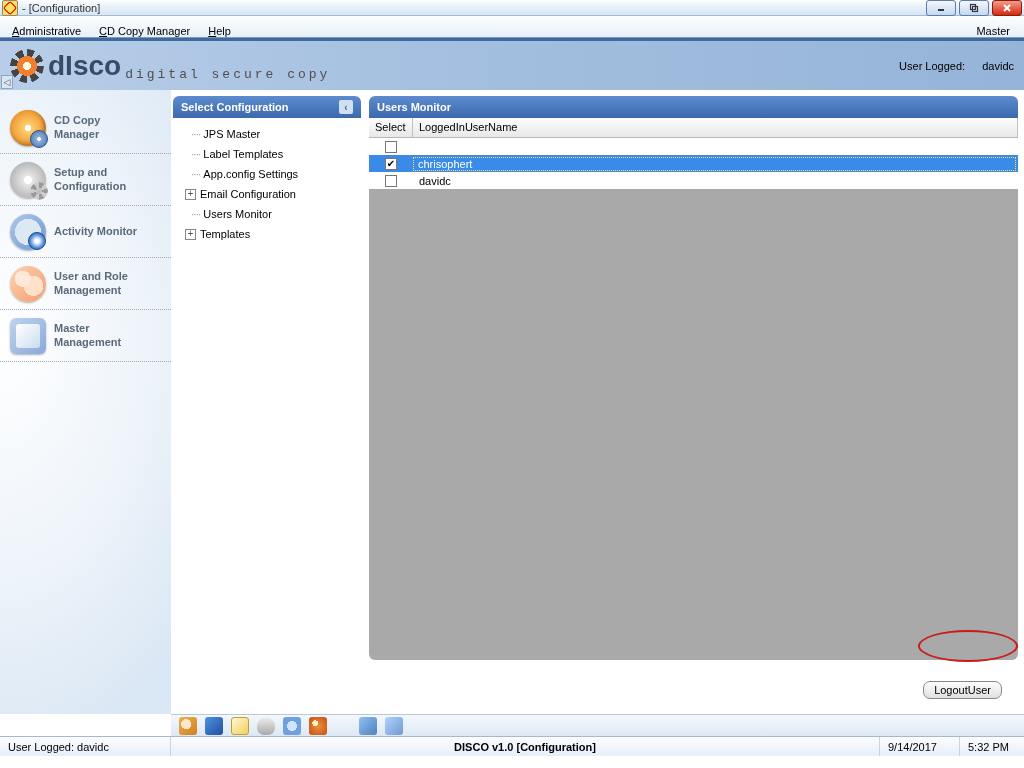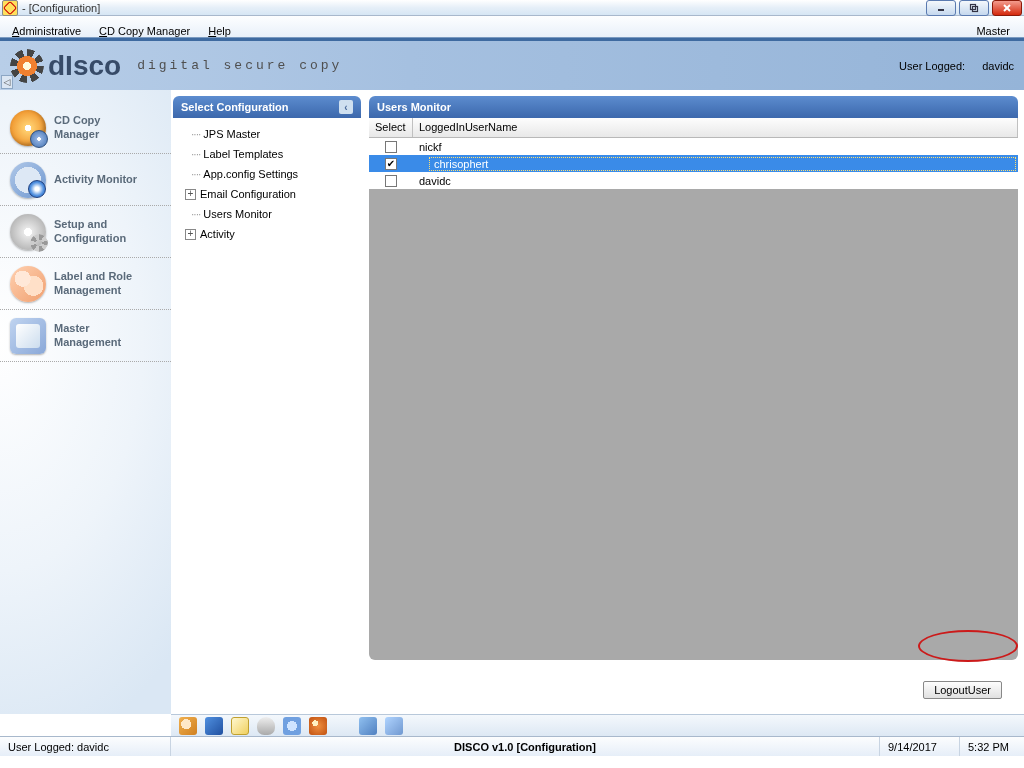--- a/index.html
+++ b/index.html
@@ -12,21 +12,21 @@
 .win-btn { width: 30px; height: 16px; border: 1px solid #5a7ab0; border-radius: 3px; background: linear-gradient(to bottom, #f4f8fc, #c5d8ee); display: flex; align-items: center; justify-content: center; }
 .win-btn.close { background: linear-gradient(to bottom, #f49c8e, #d4290d); border-color: #8b1a0a; color: #fff; }
 .win-btn svg { width: 10px; height: 10px; }
 .menu-bar { height: 22px; background: linear-gradient(to bottom, #fdfeff, #e8f0f9); border-bottom: 1px solid #7a9ac0; display: flex; align-items: flex-end; padding: 0 12px; font-size: 11px; }
 .menu-item { margin-right: 18px; cursor: default; }
 .menu-item u { text-decoration: underline; }
 .menu-logout { margin-left: auto; margin-right: 2px; }
 .brand-bar { height: 52px; background: linear-gradient(to right, #b8cee8 0%, #a5c0e0 40%, #95b4d8 100%); border-top: 3px solid #3e6aa0; display: flex; align-items: center; padding: 0 10px; position: relative; }
 .brand-back { position: absolute; left: 1px; bottom: 1px; width: 12px; height: 14px; background: #dbe6f3; border: 1px solid #8ca6c4; display: flex; align-items: center; justify-content: center; font-size: 9px; color: #555; }
 .logo-gear { width: 34px; height: 34px; margin-right: 4px; display: inline-block; background: radial-gradient(circle at 50% 50%, #fffbe0 0 4px, #f08030 4px 10px, transparent 10px), conic-gradient(#444 0 8%, transparent 8% 12.5%, #444 12.5% 20.5%, transparent 20.5% 25%, #444 25% 33%, transparent 33% 37.5%, #444 37.5% 45.5%, transparent 45.5% 50%, #444 50% 58%, transparent 58% 62.5%, #444 62.5% 70.5%, transparent 70.5% 75%, #444 75% 83%, transparent 83% 87.5%, #444 87.5% 95.5%, transparent 95.5% 100%); border-radius: 50%; mask: radial-gradient(circle, #000 0 17px, transparent 17px); -webkit-mask: radial-gradient(circle, #000 0 17px, transparent 17px); }
-.brand-text { display: flex; align-items: center; gap: 16px; }
+.brand-text { display: flex; align-items: flex-end; gap: 4px; }
 .brand-main { font-size: 28px; font-weight: bold; color: #374b68; letter-spacing: 0px; font-family: Arial, sans-serif; }
 .brand-sub { font-size: 13px; color: #4f4f4f; letter-spacing: 3px; font-family: 'Courier New', monospace; }
 .brand-user { margin-left: auto; font-size: 11px; color: #000; }
 .brand-user span:last-child { margin-left: 14px; }
 .main-area { display: flex; height: 624px; background: #fff; }
 .left-nav { width: 171px; background: radial-gradient(ellipse 260px 420px at 0% 40%, #fff 0%, #eef4fa 55%, #dae7f4 100%); padding-top: 12px; }
 .nav-item { display: flex; align-items: center; padding: 6px 25px 6px 10px; height: 52px; border-bottom: 1px dotted #aaa; cursor: default; }
 .nav-icon { width: 36px; height: 36px; margin-right: 8px; border-radius: 50%; flex-shrink: 0; display: flex; align-items: center; justify-content: center; }
 .nav-label { font-size: 11px; font-weight: bold; color: #5a6a7a; line-height: 1.25; }
 .ico-cd { background: radial-gradient(circle, #fff 0 3px, #ffd070 3px, #f09830 70%, #d07810 100%); box-shadow: inset -2px -2px 4px rgba(0,0,0,0.3), 0 1px 2px rgba(0,0,0,0.3); position: relative; }
@@ -54,24 +54,24 @@
 .grid-head .col { border-right: 1px solid #c0c0c0; padding: 3px 6px; font-size: 11px; }
 .col.sel { width: 44px; }
 .col.name { flex: 1; }
 .grid-body { flex: 1; background: #a9a9a9; }
 .grid-row { display: flex; height: 17px; background: #fff; align-items: center; }
 .grid-row:nth-child(even) { background: #f4f4f4; }
 .grid-row .cell { padding: 0 6px; }
 .grid-row .cell.sel { width: 44px; display: flex; justify-content: center; }
 .grid-row .cell.name { flex: 1; }
 .grid-row.selected { background: #3a8be8; color: #fff; }
-.grid-row.selected .cell.name { border: 1px dotted #ffe070; margin: 0 2px 0 16px; padding: 0 4px; }
+.grid-row.selected .cell.name { border: 1px dotted #ffe070; margin: 0 2px 0 0; padding: 0 4px; }
 .cbox { width: 12px; height: 12px; border: 1px solid #777; background: #fff; display: inline-flex; align-items: center; justify-content: center; font-size: 10px; color: #000;}
 .bottom-panel { margin: 8px 6px 2px 2px; height: 44px; background: #fff; border-radius: 6px; display: flex; align-items: center; justify-content: flex-end; padding: 0 16px; }
-.logout-btn { padding: 2px 10px; font-size: 11px; border: 1px solid #888; background: linear-gradient(to bottom, #fdfdfd, #e0e0e0); border-radius: 2px; }
+.logout-btn { padding: 2px 10px; font-size: 11px; border: 1px solid #888; background: linear-gradient(to bottom, #fdfdfd, #e0e0e0); border-radius: 7px; }
 .red-circle { position: absolute; right: 6px; bottom: 52px; width: 100px; height: 32px; border: 2px solid #cc1a1a; border-radius: 50%; pointer-events: none; }
 .content-wrap { position: relative; flex: 1; display: flex; flex-direction: column; }
 .toolbar { height: 22px; border-top: 1px solid #b8c8da; background: linear-gradient(to bottom, #f4f8fc, #dde8f4); display: flex; align-items: center; padding: 0 8px; gap: 8px; margin-left:171px;}
 .tb-icon { width: 18px; height: 18px; border-radius: 3px; display:inline-block;}
 .tb1{background:radial-gradient(circle at 40% 40%,#ffe8c8 0 5px,transparent 5px),linear-gradient(135deg,#f0b050,#d08020);}
 .tb2{background:linear-gradient(135deg,#5090e0,#2050a0);}
 .tb3{background:linear-gradient(135deg,#fff8d0,#f0d060);border:1px solid #c0a030;}
 .tb4{background:linear-gradient(to bottom,#eee,#aaa);border-radius:50% 50% 40% 40%;}
 .tb5{background:radial-gradient(circle,#cfe4ff 0 5px,#70a0e0 5px);}
 .tb6{background:radial-gradient(circle at 35% 35%,#fff0c0 0 3px,transparent 3px),radial-gradient(circle,#f09040,#c05010);}
@@ -133,31 +133,31 @@
 </div>
 
 <div class="main-area">
   <div class="left-nav">
     <div class="nav-item">
         <div class="nav-icon ico-cd"></div>
         <div class="nav-label" style="white-space:pre-line">CD Copy
 Manager</div>
       </div>
     <div class="nav-item">
-        <div class="nav-icon ico-activity"></div>
-        <div class="nav-label">Activity Monitor</div>
-      </div>
-    <div class="nav-item">
         <div class="nav-icon ico-setup"></div>
         <div class="nav-label" style="white-space:pre-line">Setup and
 Configuration</div>
       </div>
     <div class="nav-item">
+        <div class="nav-icon ico-activity"></div>
+        <div class="nav-label">Activity Monitor</div>
+      </div>
+    <div class="nav-item">
         <div class="nav-icon ico-users"></div>
-        <div class="nav-label" style="white-space:pre-line">Label and Role
+        <div class="nav-label" style="white-space:pre-line">User and Role
 Management</div>
       </div>
     <div class="nav-item">
         <div class="nav-icon ico-master"></div>
         <div class="nav-label" style="white-space:pre-line">Master
 Management</div>
       </div>
   </div>
 
   <div class="content-wrap">
@@ -183,39 +183,38 @@
             <div class="tree-item">
               <span class="expander">+</span>
               <span>Email Configuration</span>
             </div>
             <div class="tree-item" style="padding-left: 14px;">
               <span class="dots">····</span>
               <span>Users Monitor</span>
             </div>
             <div class="tree-item">
               <span class="expander">+</span>
-              <span>Activity</span>
+              <span>Templates</span>
             </div>
           </div>
       </div>
 
       <div class="panel monitor">
         <div class="panel-header">
           <span>Users Monitor</span>
         </div>
         <div class="grid-head">
           <div class="col sel">Select</div>
           <div class="col name">LoggedInUserName</div>
         </div>
         <div class="grid-body" id="grid-body">
             <div class="grid-row">
               <div class="cell sel">
                 <span class="cbox"></span>
               </div>
-              <div class="cell name">nickf</div>
             </div>
             <div class="grid-row selected">
               <div class="cell sel">
                 <span class="cbox">✔</span>
               </div>
               <div class="cell name">chrisophert</div>
             </div>
             <div class="grid-row">
               <div class="cell sel">
                 <span class="cbox"></span>

